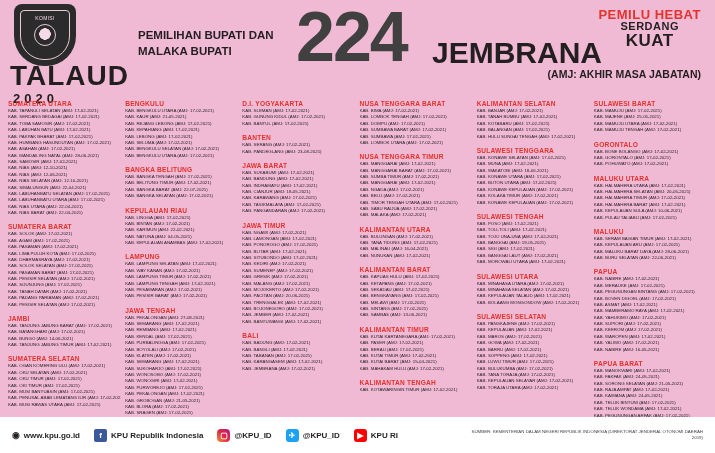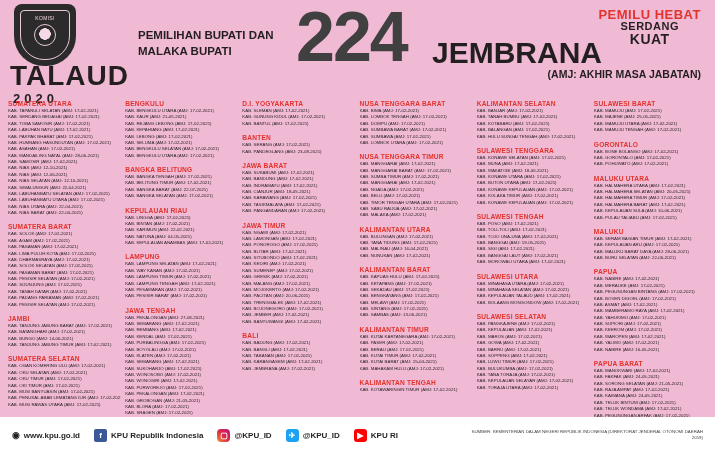--- a/index.html
+++ b/index.html
@@ -75,21 +75,21 @@
     position: absolute; left: 432px; top: 36px;
     font-size: 30px; font-weight: bold; color: #231f20;
     letter-spacing: 0px;
   }
   .pemilu-badge {
     position: absolute; right: 14px; top: 8px;
     text-align: center; line-height: 1.0;
   }
   .pemilu-badge .l1 { color:#e2342c; font-weight:bold; font-size:13px; letter-spacing:.5px; }
   .pemilu-badge .l2 { color:#231f20; font-weight:bold; font-size:11px; letter-spacing:.5px; }
-  .pemilu-badge .l3 { color:#231f20; font-weight:bold; font-size:14px; letter-spacing:.5px; }
+  .pemilu-badge .l3 { color:#231f20; font-weight:bold; font-size:17px; letter-spacing:.5px; }
   .amj {
     position: absolute; right: 14px; top: 68px;
     font-size: 10.5px; font-weight: bold; color:#231f20;padding-left:32px;
   }
   
   .content {
     position: absolute; top: 100px; left: 0; right: 0; bottom: 36px;
     display: flex;
     padding: 0 8px;
     gap: 4px;

